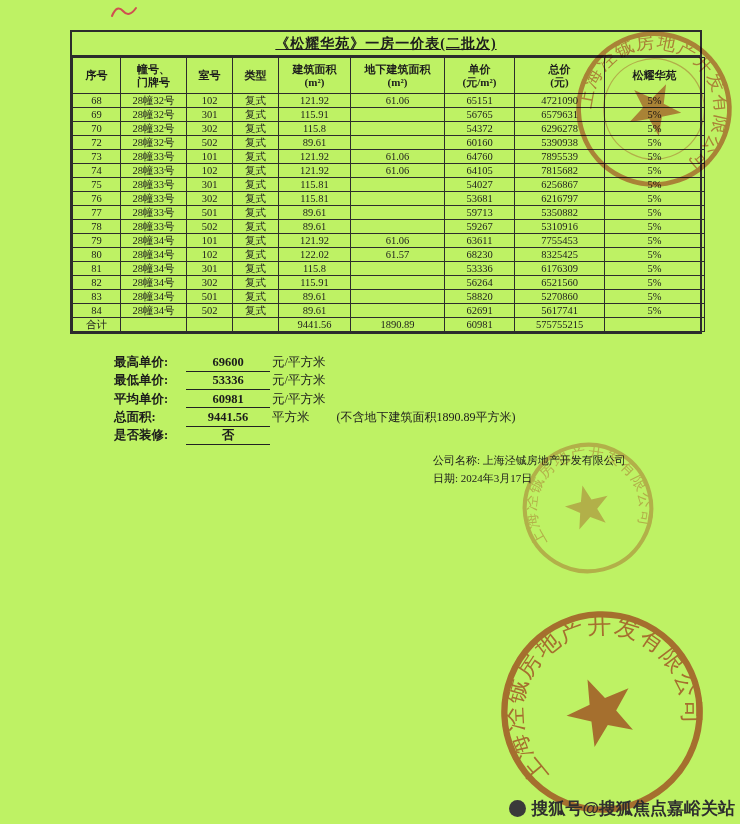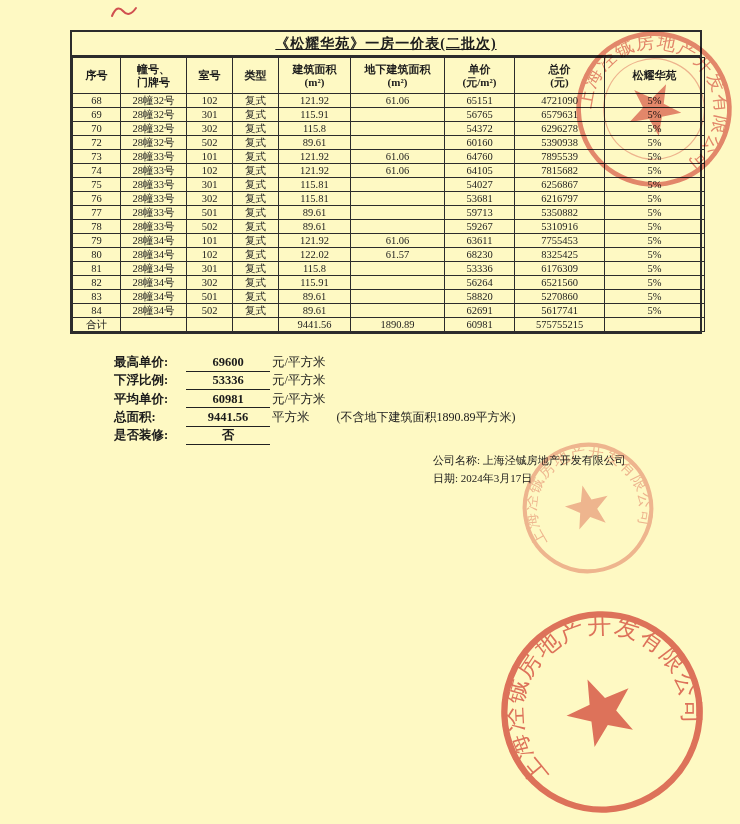--- a/index.html
+++ b/index.html
@@ -1,21 +1,21 @@
 <!DOCTYPE html>
 <html><head>
 <meta charset="utf-8">
 <style>
   * { margin: 0; padding: 0; box-sizing: border-box; }
   html, body { background: #e9e9e9; }
   .page {
     position: relative;
     width: 740px; height: 824px;
     margin: 0 auto;
-    background: #fef9c3;
+    background: #bef264;
     font-family: "Liberation Serif", serif;
     color: #1c1c1c;
     overflow: hidden;
   }
   .pen-mark { position: absolute; left: 108px; top: 2px; width: 32px; height: 18px; }
 
   
   .table-box {
     position: absolute; left: 70px; top: 30px; width: 632px;
     border: 2px solid #2c2c2c;
@@ -306,21 +306,21 @@
     </table>
   </div>
 
   <div class="summary">
     <div class="sum-row">
       <span class="sum-label">最高单价:</span>
       <span class="sum-value">69600</span>
       <span class="sum-unit">元/平方米</span>
     </div>
     <div class="sum-row">
-      <span class="sum-label">下浮比例:</span>
+      <span class="sum-label">最低单价:</span>
       <span class="sum-value">53336</span>
       <span class="sum-unit">元/平方米</span>
     </div>
     <div class="sum-row">
       <span class="sum-label">平均单价:</span>
       <span class="sum-value">60981</span>
       <span class="sum-unit">元/平方米</span>
     </div>
     <div class="sum-row">
       <span class="sum-label">总面积:</span>
@@ -366,14 +366,18 @@
     <svg viewBox="0 0 200 200">
       <circle cx="100" cy="100" r="93" fill="none" stroke="currentColor" stroke-width="6"></circle>
       <path id="arc-c" d="M 30,134 A 77,77 0 1 1 170,134" fill="none"></path>
       <text font-size="23" letter-spacing="1.5" fill="currentColor">
         <textPath href="#arc-c">上海泾铖房地产开发有限公司</textPath>
       </text>
       <polygon fill="currentColor" points="100,66 108,89 132.3,89.5 112.9,104.2 120,127.5 100,113.6 80,127.5 87.1,104.2 67.7,89.5 92,89"></polygon>
     </svg>
   </div>
 
+  <div class="watermark">
+    <span class="sohu-icon"></span>
+    <span>搜狐号@搜狐焦点嘉峪关站</span>
+  </div>
 
 </div>
 
 </body></html>

